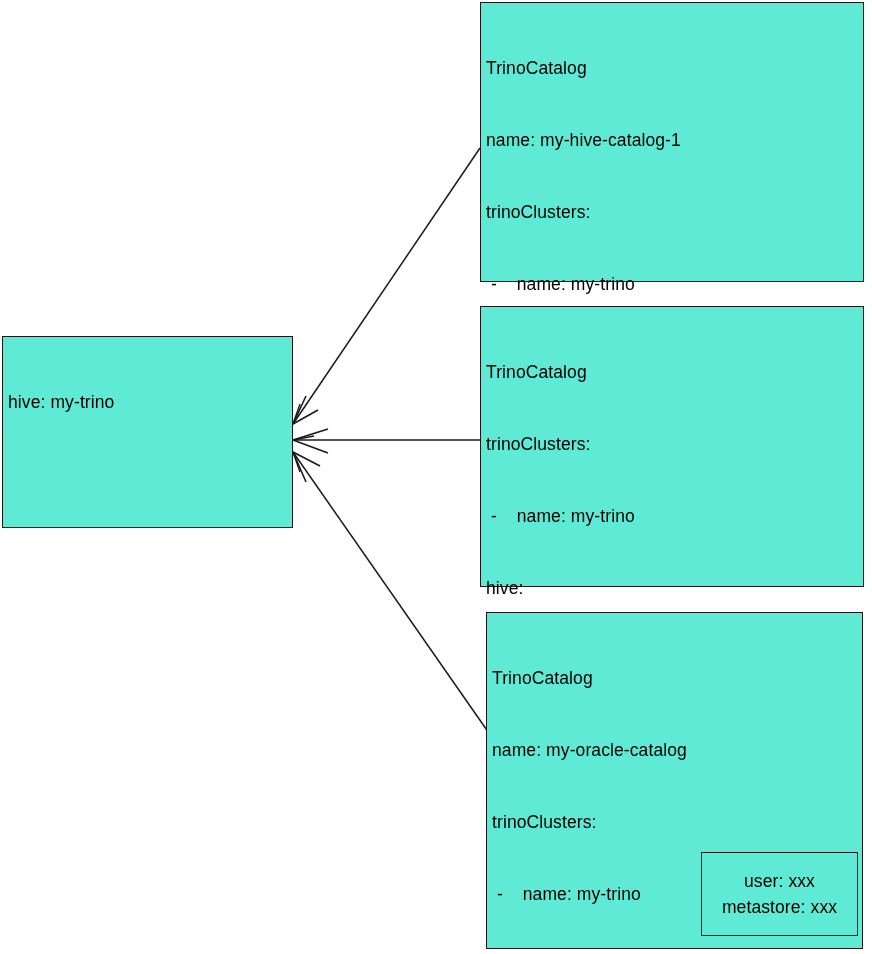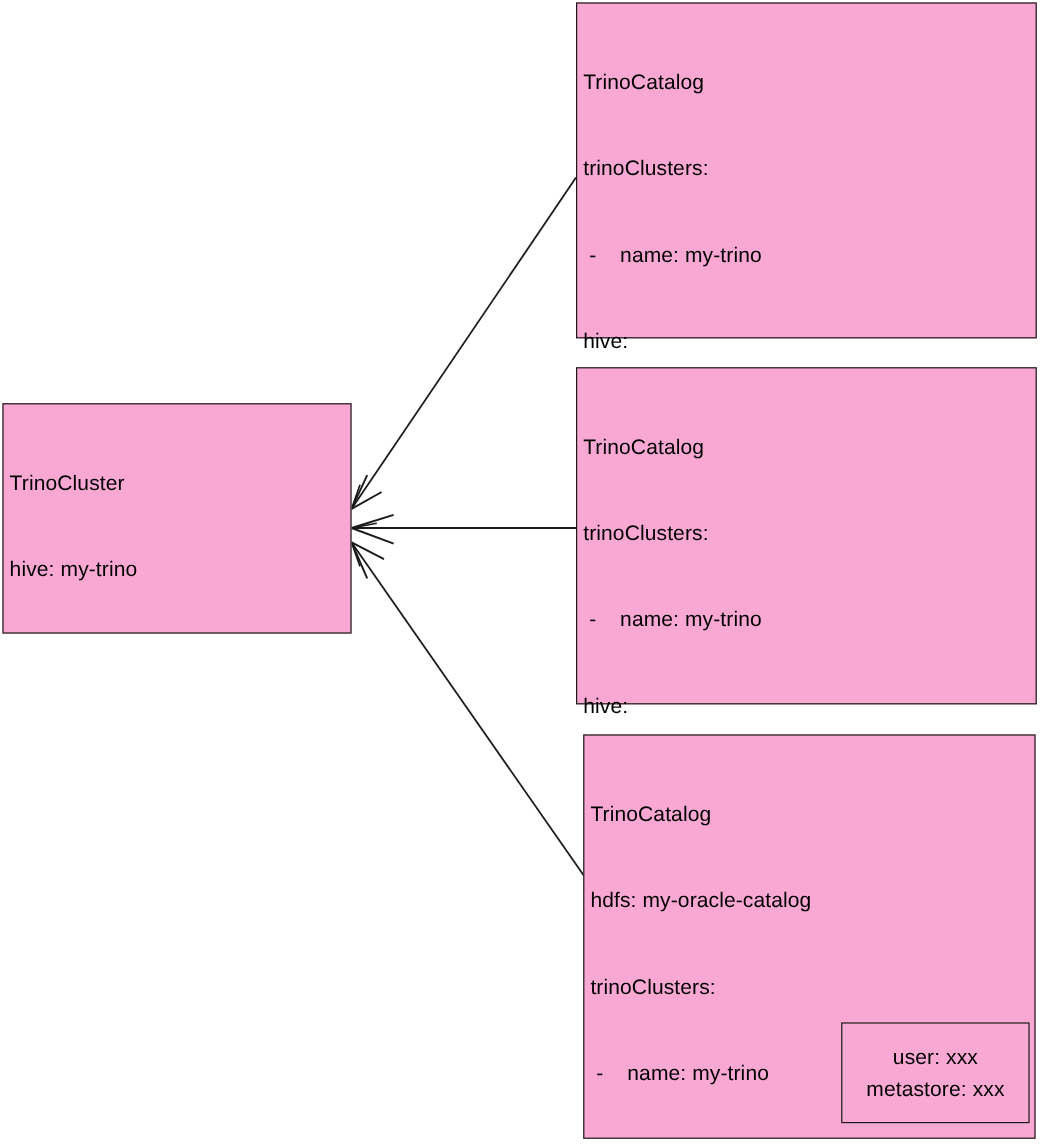--- a/index.html
+++ b/index.html
@@ -21,21 +21,21 @@
     position: absolute;
     left: 0;
     top: 0;
     width: 872px;
     height: 954px;
     pointer-events: none;
   }
   .node {
     position: absolute;
     box-sizing: border-box;
-    background: #f9a8d4;
+    background: #5eead4;
     border: 1.6px solid #1a1a1a;
   }
   .node .body {
     padding: 5px 0 0 5px;
     font-size: 17.5px;
     line-height: 24px;
     white-space: pre;
     letter-spacing: 0.1px;
   }
   .node .line {
@@ -118,28 +118,28 @@
     <g>
       <line x1="759" y1="817" x2="786" y2="852" stroke="#1a1a1a" stroke-width="1.6"></line>
       <line x1="786" y1="852" x2="770" y2="825" stroke="#1a1a1a" stroke-width="1.6"></line>
       <line x1="786" y1="852" x2="764" y2="836" stroke="#1a1a1a" stroke-width="1.6"></line>
       <line x1="786" y1="852" x2="777" y2="838" stroke="#1a1a1a" stroke-width="1.3"></line>
     </g>
   </svg>
 
   <div class="node" id="node-cluster">
     <div class="body">
-      <div class="line">TrinoCluster</div>
       <div class="line">hive: my-trino</div>
     </div>
   </div>
 
   <div class="node" id="node-catalog-1">
     <div class="body">
       <div class="line">TrinoCatalog</div>
+      <div class="line">name: my-hive-catalog-1</div>
       <div class="line">trinoClusters:</div>
       <div class="line"> -    name: my-trino</div>
       <div class="line">hive:</div>
       <div class="line">   s3: # S3ConnnectionSpec</div>
       <div class="line">      inline:</div>
       <div class="line">         host: minio</div>
       <div class="line">   metastore: # whatever</div>
     </div>
   </div>
 
@@ -151,21 +151,21 @@
       <div class="line">hive:</div>
       <div class="line">   hdfs:</div>
       <div class="line">      # TBD</div>
       <div class="line">   metastore: # whatever</div>
     </div>
   </div>
 
   <div class="node" id="node-catalog-3">
     <div class="body">
       <div class="line">TrinoCatalog</div>
-      <div class="line">hdfs: my-oracle-catalog</div>
+      <div class="line">name: my-oracle-catalog</div>
       <div class="line">trinoClusters:</div>
       <div class="line"> -    name: my-trino</div>
       
       
       
     </div>
   </div>
 
   <div class="node" id="node-credentials">
     <div class="body">

